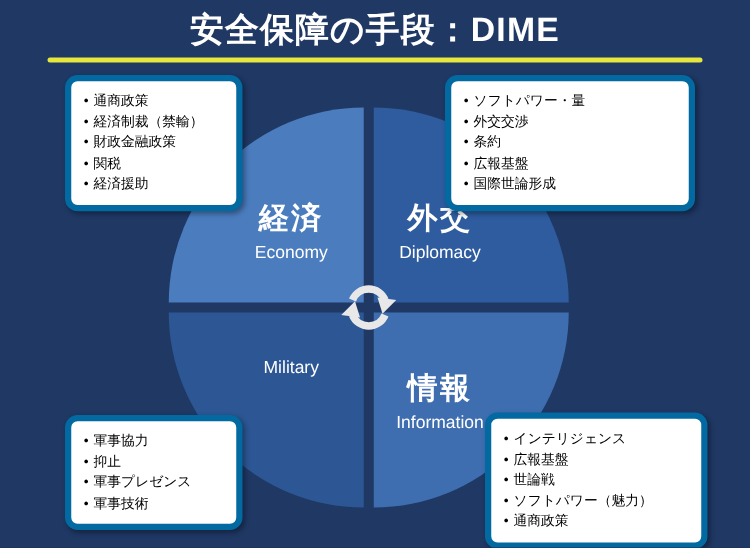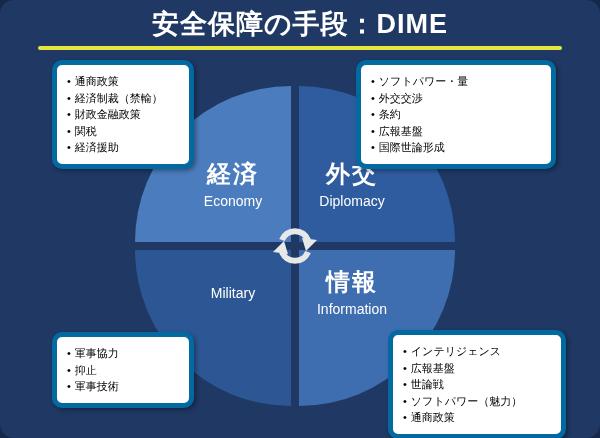--- a/index.html
+++ b/index.html
@@ -36,27 +36,27 @@
   .q-tl{left:0;top:0;border-radius:100% 0 0 0;}
   .q-tr{right:0;top:0;border-radius:0 100% 0 0;}
   .q-bl{left:0;bottom:0;border-radius:0 0 0 100%;}
   .q-br{right:0;bottom:0;border-radius:0 0 100% 0;}
   .q-label{position:absolute;width:150px;text-align:center;color:#FFFFFF;z-index:2;}
   .q-label .jp{font-size:24px;font-weight:bold;letter-spacing:2px;}
   .q-label .en{font-size:14px;margin-top:3px;}
   .l-tl{left:23px;top:72px;}
   .l-tr{left:142px;top:72px;}
   .l-bl{left:23px;top:196px;}
-  .l-br{left:142px;top:180px;}
+  .l-br{left:142px;top:208px;}
   .cycle{position:absolute;left:134px;top:134px;width:52px;height:52px;z-index:2;}
 </style>
 </head>
 <body>
 
-<div class="slide" style="background-color: rgb(31, 56, 100); border-radius: 14px;">
+<div class="slide" style="background-color: rgb(31, 56, 100);">
 
   <div class="title">安全保障の手段：DIME</div>
   <div class="title-underline" style="background-color: rgb(230, 230, 60);"></div>
 
   <div class="box box-tl">
     <ul>
         <li>通商政策</li>
         <li>経済制裁（禁輸）</li>
         <li>財政金融政策</li>
         <li>関税</li>
@@ -69,20 +69,21 @@
         <li>外交交渉</li>
         <li>条約</li>
         <li>広報基盤</li>
         <li>国際世論形成</li>
       </ul>
   </div>
   <div class="box box-bl">
     <ul>
         <li>軍事協力</li>
         <li>抑止</li>
+        <li>軍事プレゼンス</li>
         <li>軍事技術</li>
       </ul>
   </div>
   <div class="box box-br">
     <ul>
         <li>インテリジェンス</li>
         <li>広報基盤</li>
         <li>世論戦</li>
         <li>ソフトパワー（魅力）</li>
         <li>通商政策</li>

